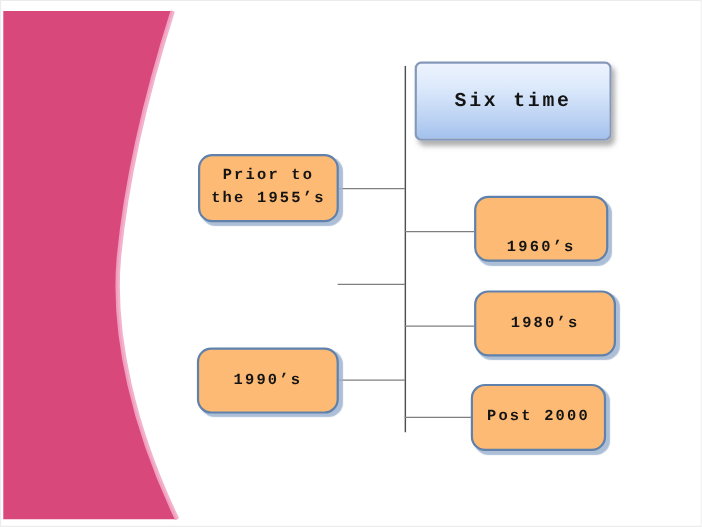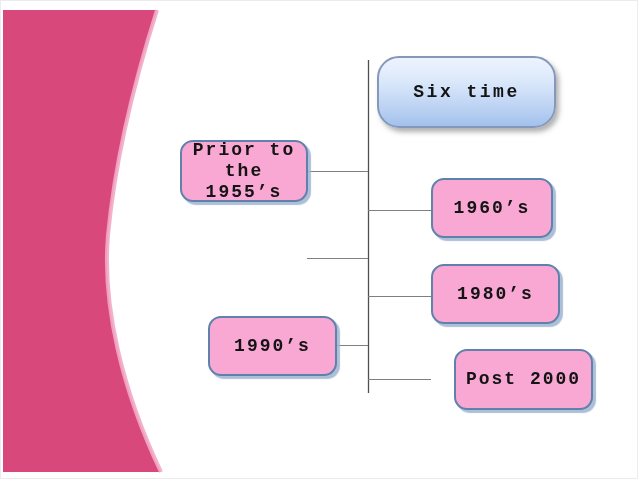--- a/index.html
+++ b/index.html
@@ -31,32 +31,32 @@
   .node{
     position:absolute;
     display:flex;flex-direction:column;
     align-items:center;justify-content:center;
     text-align:center;
     box-sizing:border-box;
     color:var(--text-black);
     font-weight:bold;
   }
   .leaf-node{
-    background:#f9a8d4;
+    background:#fdba74;
     border:2px solid var(--node-border-blue);
     border-radius:13px;
     box-shadow:3px 3px 1px rgba(157,180,208,0.85);
-    font-size:18px;
+    font-size:14px;
     letter-spacing:2px;
     line-height:21px;
   }
   .title-node{
     background:linear-gradient(180deg,var(--title-fill-top) 0%,#dce9fb 32%,#bdd3f3 72%,var(--title-fill-bottom) 100%);
     border:2px solid var(--title-border);
-    border-radius:22px;
+    border-radius:6px;
     box-shadow:3px 4px 5px rgba(100,100,100,0.5);
     font-size:18px;
     letter-spacing:2.5px;
     line-height:28px;
   }
   .node .line{display:block;}
 </style>
 </head>
 <body>
 
@@ -81,29 +81,29 @@
   <div class="node title-node" style="left:377px;top:56px;width:179px;height:72px;">
     <span class="line">Six time</span>
   </div>
 
   <div class="node leaf-node" style="left:180px;top:140px;width:128px;height:62px;">
     <span class="line">Prior to</span>
     <span class="line">the 1955’s</span>
   </div>
 
 
-  <div class="node leaf-node" style="left:179px;top:316px;width:129px;height:60px;margin-left:29px;">
+  <div class="node leaf-node" style="left:179px;top:316px;width:129px;height:60px;">
     <span class="line">1990’s</span>
   </div>
 
-  <div class="node leaf-node" style="left:431px;top:178px;width:122px;height:60px;">
+  <div class="node leaf-node" style="left:431px;top:178px;width:122px;height:60px;justify-content:flex-end;">
     <span class="line">1960’s</span>
   </div>
 
   <div class="node leaf-node" style="left:431px;top:264px;width:129px;height:60px;">
     <span class="line">1980’s</span>
   </div>
 
-  <div class="node leaf-node" style="left:454px;top:349px;width:139px;height:61px;">
+  <div class="node leaf-node" style="left:428px;top:349px;width:123px;height:61px;">
     <span class="line">Post 2000</span>
   </div>
 
 </div>
 
 </body></html>

